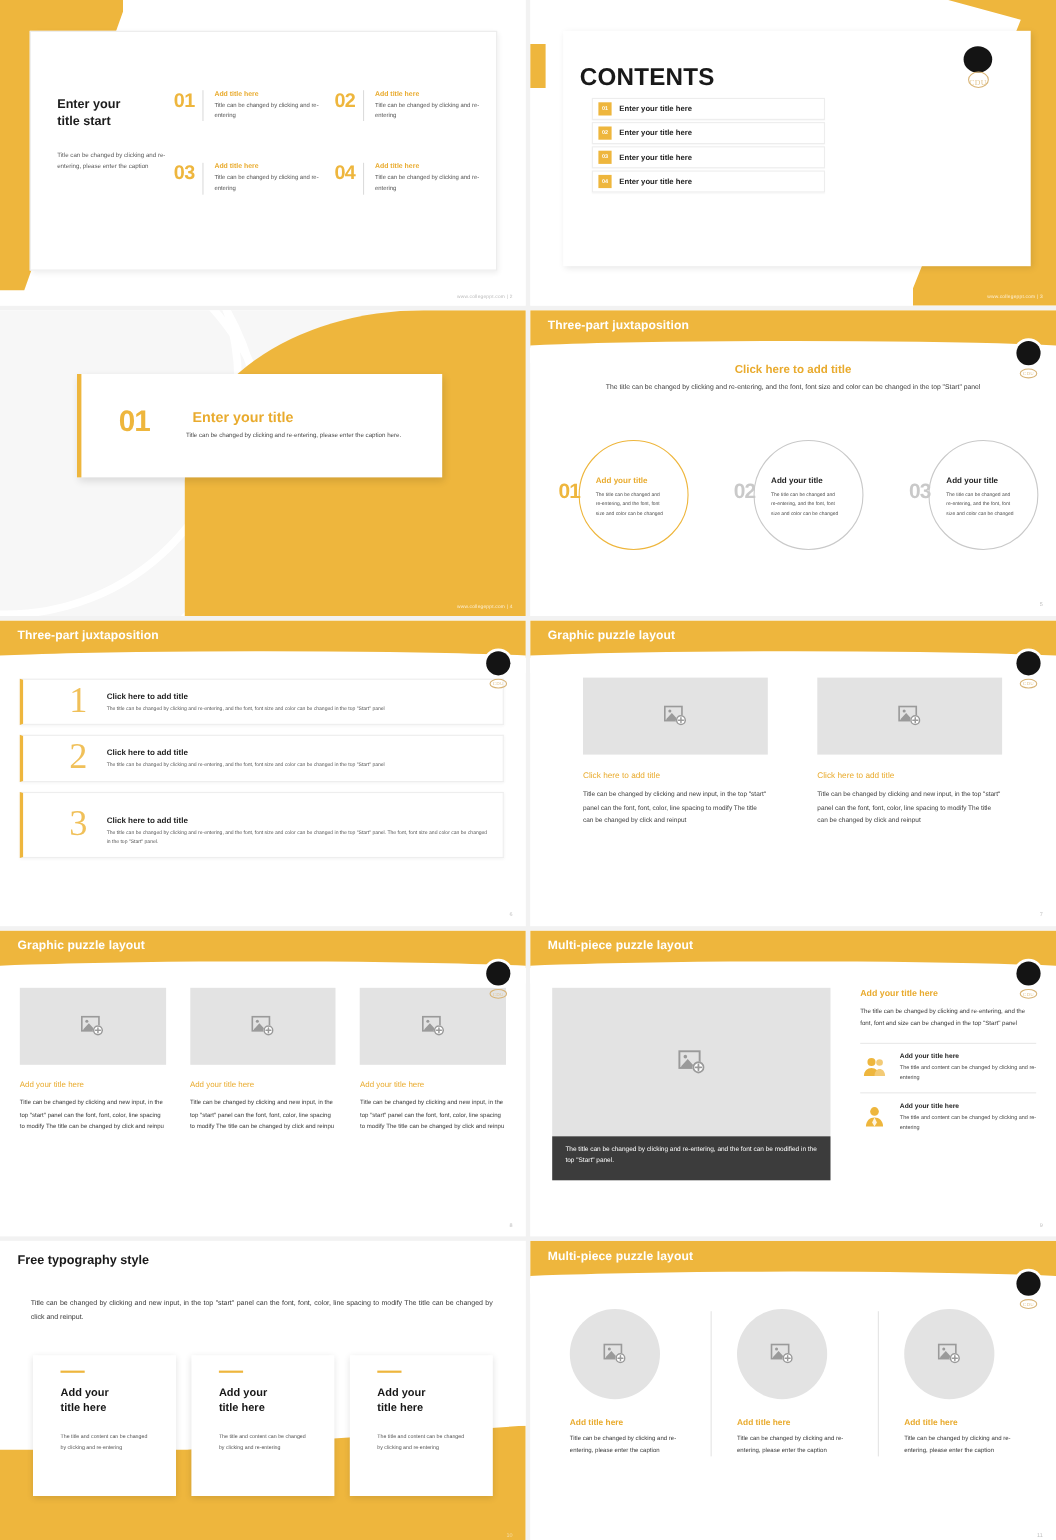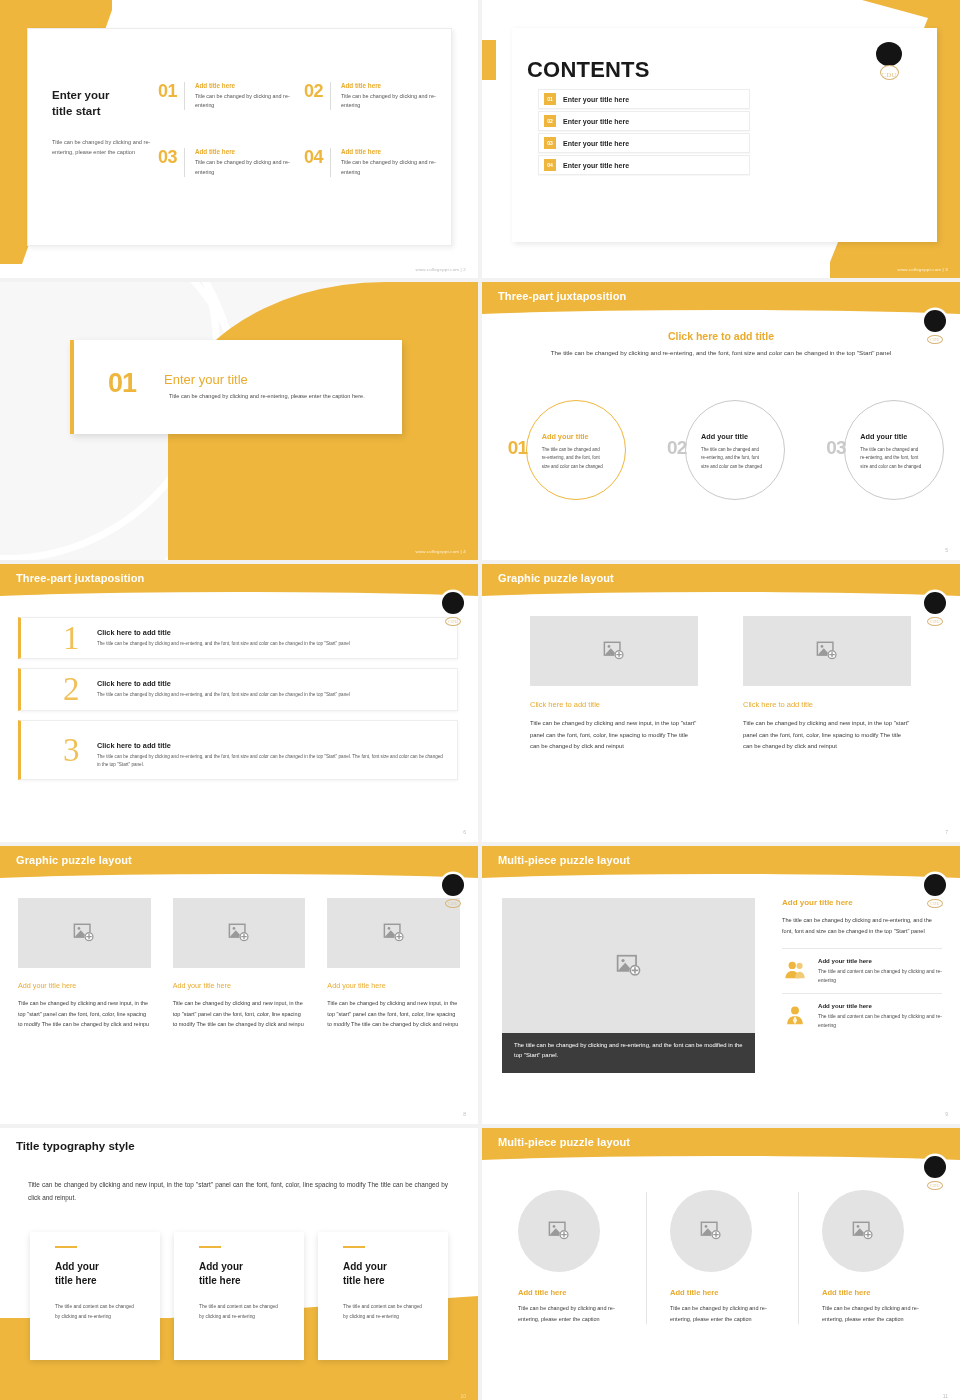--- a/index.html
+++ b/index.html
@@ -155,22 +155,22 @@
     position:absolute; left:70px; top:58px; width:332px; height:94px;
     background:#fff; box-shadow:2px 3px 7px rgba(0,0,0,.12);
     border-left:4px solid #eeb63d;
   }
   .s3-num{
     position:absolute; left:108px; top:88px;
     font-size:27px; font-weight:bold; color:#eeb63d; line-height:1;
     letter-spacing:-1px;
   }
   .s3-t{
-    position:absolute; left:164px; top:90px;
-    font-size:13px; font-weight:normal; color:#e9ab2e;
+    position:absolute; left:175px; top:90px;
+    font-size:13px; font-weight:bold; color:#e9ab2e;
   }
   .s3-c{
     position:absolute; left:169px; top:110px; width:200px;
     font-size:5.6px; color:#4a4a4a; line-height:1.75;
   }
 
   
   .s4-t{
     position:absolute; top:48px; left:0; right:0; text-align:center;
     font-size:10.5px; font-weight:bold; color:#e9ab2e;
@@ -596,21 +596,21 @@
           <div class="s8-it">Add your title here</div>
           <div class="s8-ib">The title and content can be changed by clicking and re-entering</div>
         </div>
       </div>
     </div>
     <div class="pagenum">9</div>
   </div>
 
   <div class="slide">
     <div class="s9-yellow"></div>
-    <div class="s9-title">Title typography style</div>
+    <div class="s9-title">Free typography style</div>
     <div class="s9-para">Title can be changed by clicking and new input, in the top "start" panel can the font, font, color, line spacing to modify The title can be changed by click and reinput.</div>
     <div class="s9-cards">
       <div class="s9-card">
         <div class="s9-dash"></div>
         <div class="s9-t" style="white-space:pre-line">Add your
 title here</div>
         <div class="s9-b">The title and content can be changed by clicking and re-entering</div>
       </div>
       <div class="s9-card">
         <div class="s9-dash"></div>

